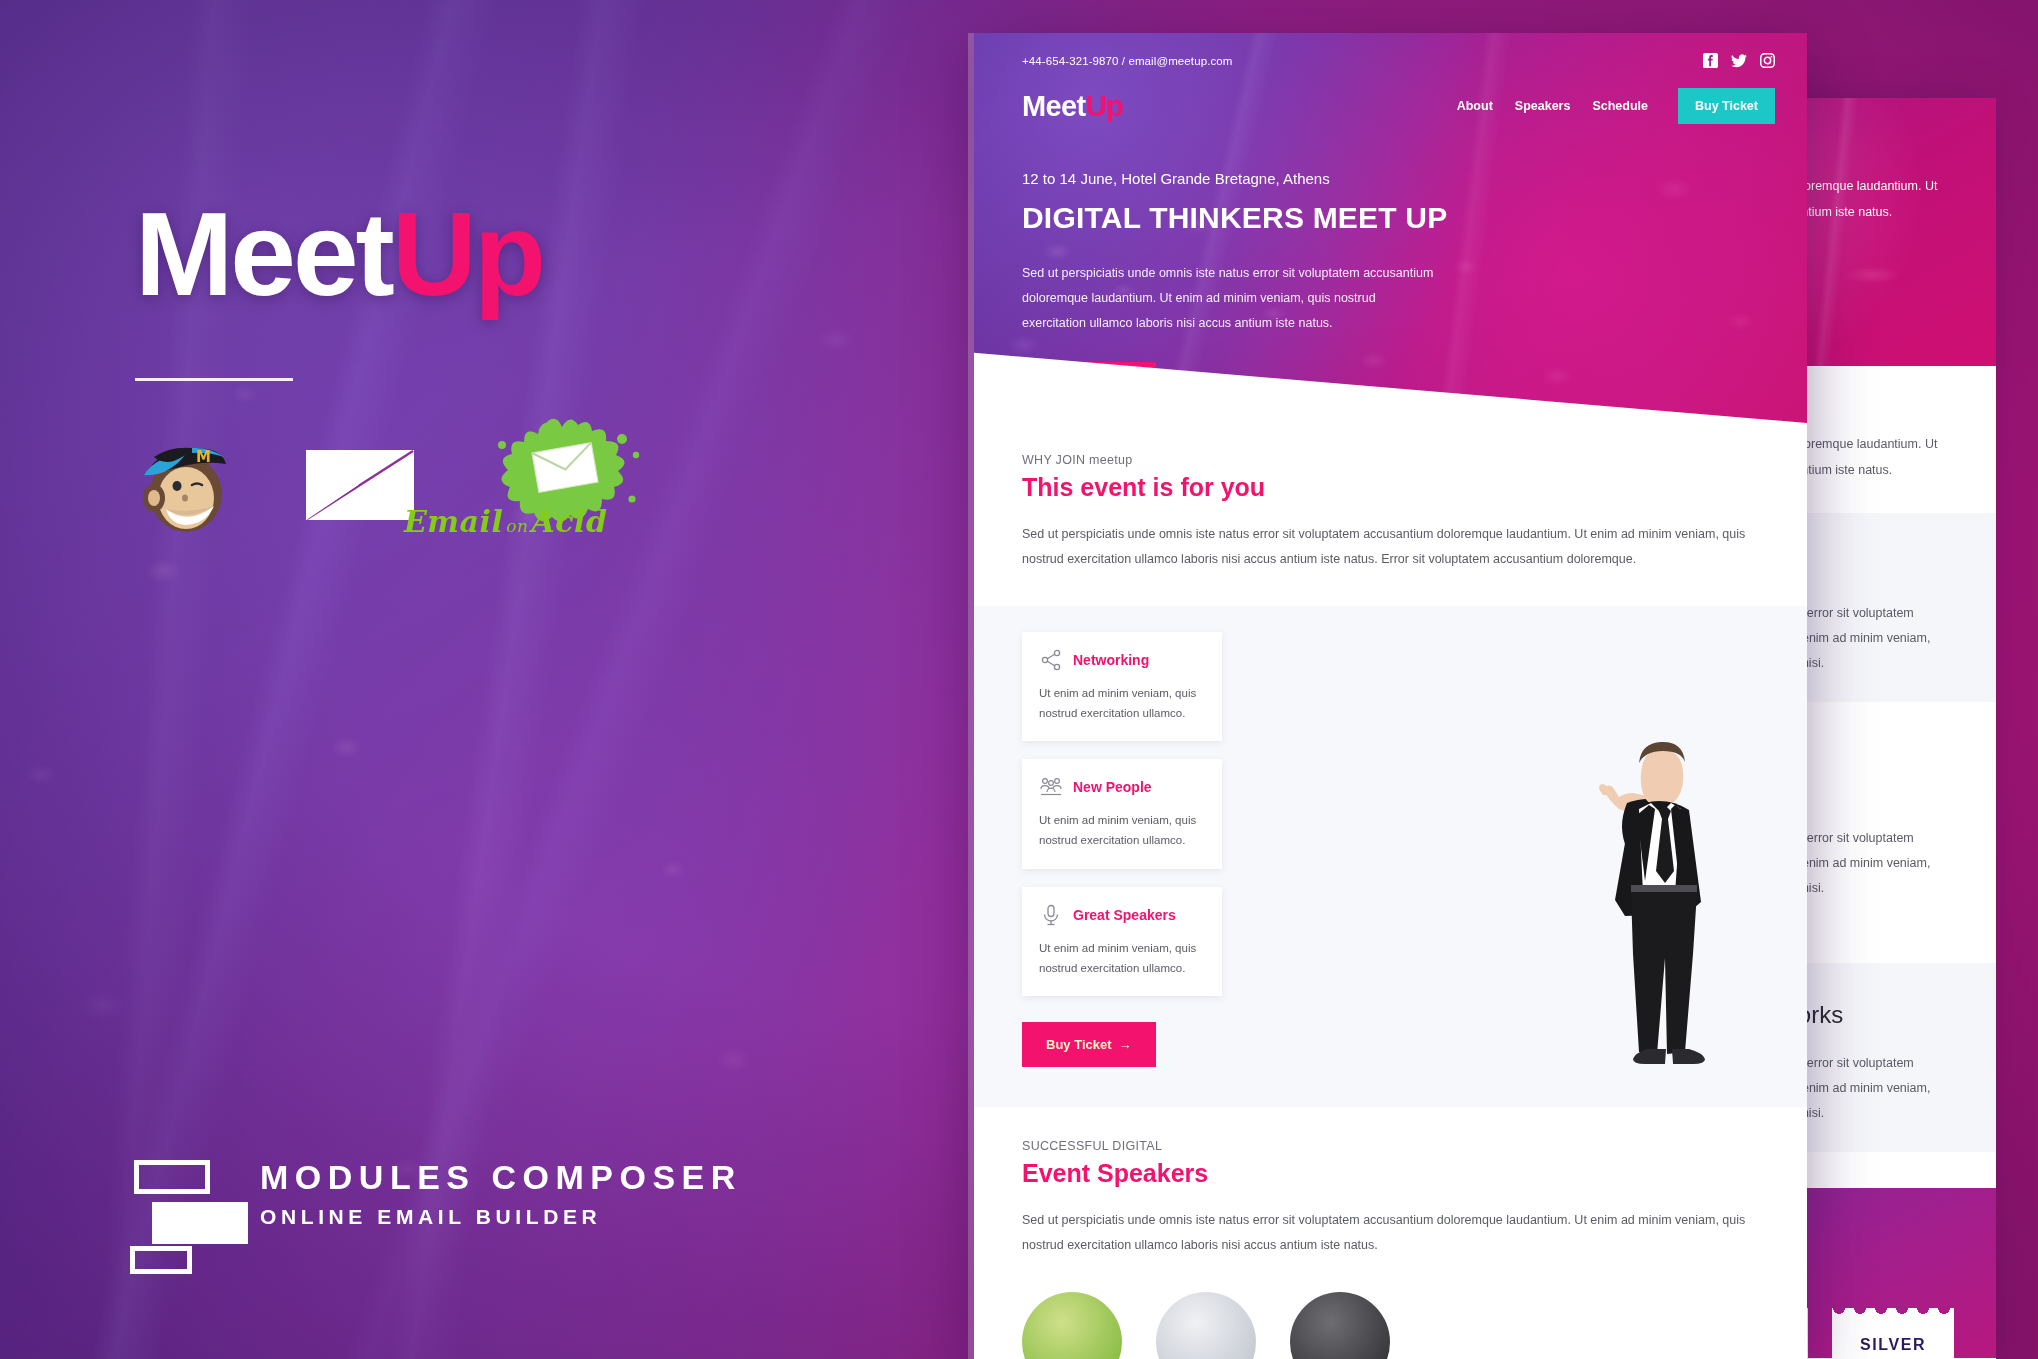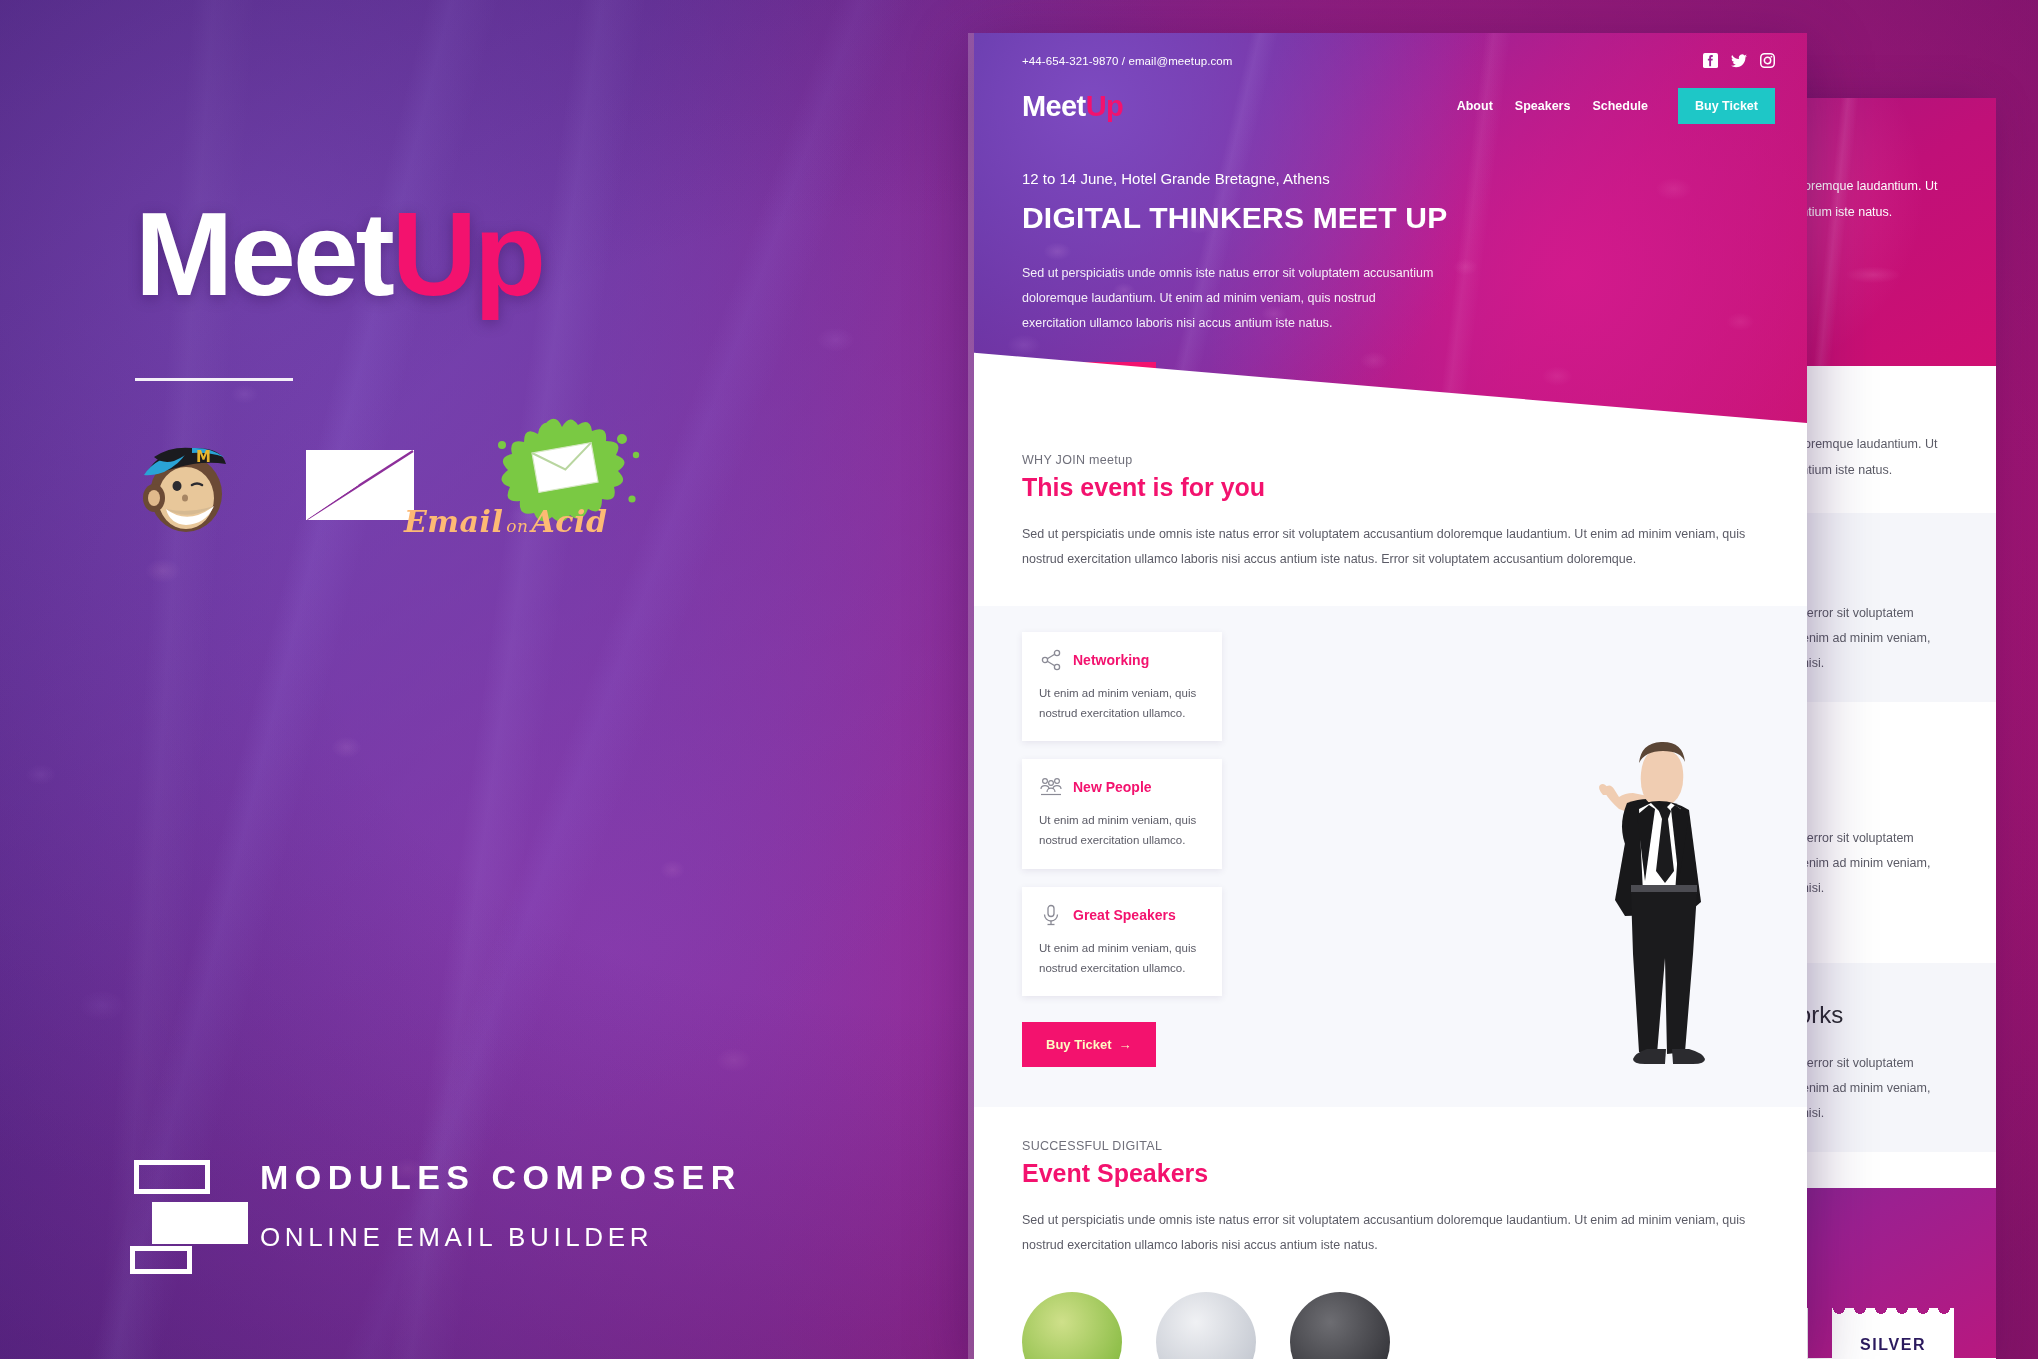--- a/index.html
+++ b/index.html
@@ -87,21 +87,21 @@
   }
   .badge { position: relative; }
   .badge-mailchimp { width: 110px; height: 110px; margin-left: 0; }
   .badge-envelope  { width: 108px; height: 74px;  margin-left: 66px; }
   .badge-eoa       { width: 170px; height: 140px; margin-left: 68px; }
 
   
   .eoa-word {
     position: absolute;
     left: 404px; top: 504px;
-    color: #fdba74;
+    color: #84cc16;
     font-family: "DejaVu Serif", serif;
     font-style: italic;
     font-weight: 700;
     font-size: 30px;
     letter-spacing: .5px;
     white-space: nowrap;
   }
   .eoa-word .sm { font-size: 17px; font-style: italic; font-weight: 400; padding: 0 3px; }
 
   
@@ -114,22 +114,22 @@
   .mc-mark i { position: absolute; display: block; background: transparent; border: 5px solid #fff; }
   .mc-b1 { left: 4px;  top: 0px;  width: 76px; height: 34px; }
   .mc-b2 { left: 22px; top: 42px; width: 96px; height: 42px; background: #fff !important; border: none !important; }
   .mc-b3 { left: 0px;  top: 86px; width: 62px; height: 28px; }
   .mc-text { color: #fff; }
   .mc-title {
     font-size: 34px; font-weight: 700; letter-spacing: 6.5px;
     line-height: 1.05;
   }
   .mc-sub {
-    font-size: 26px; font-weight: 400; letter-spacing: 4.6px;
-    margin-top: 26px;
+    font-size: 21px; font-weight: 700; letter-spacing: 4.6px;
+    margin-top: 9px;
   }
 
   
   .email-back {
     position: absolute;
     left: 1672px; top: 98px;
     width: 324px; height: 1261px;
     background: #ffffff;
     box-shadow: -14px 10px 44px rgba(40,8,70,.35);
     overflow: hidden;

